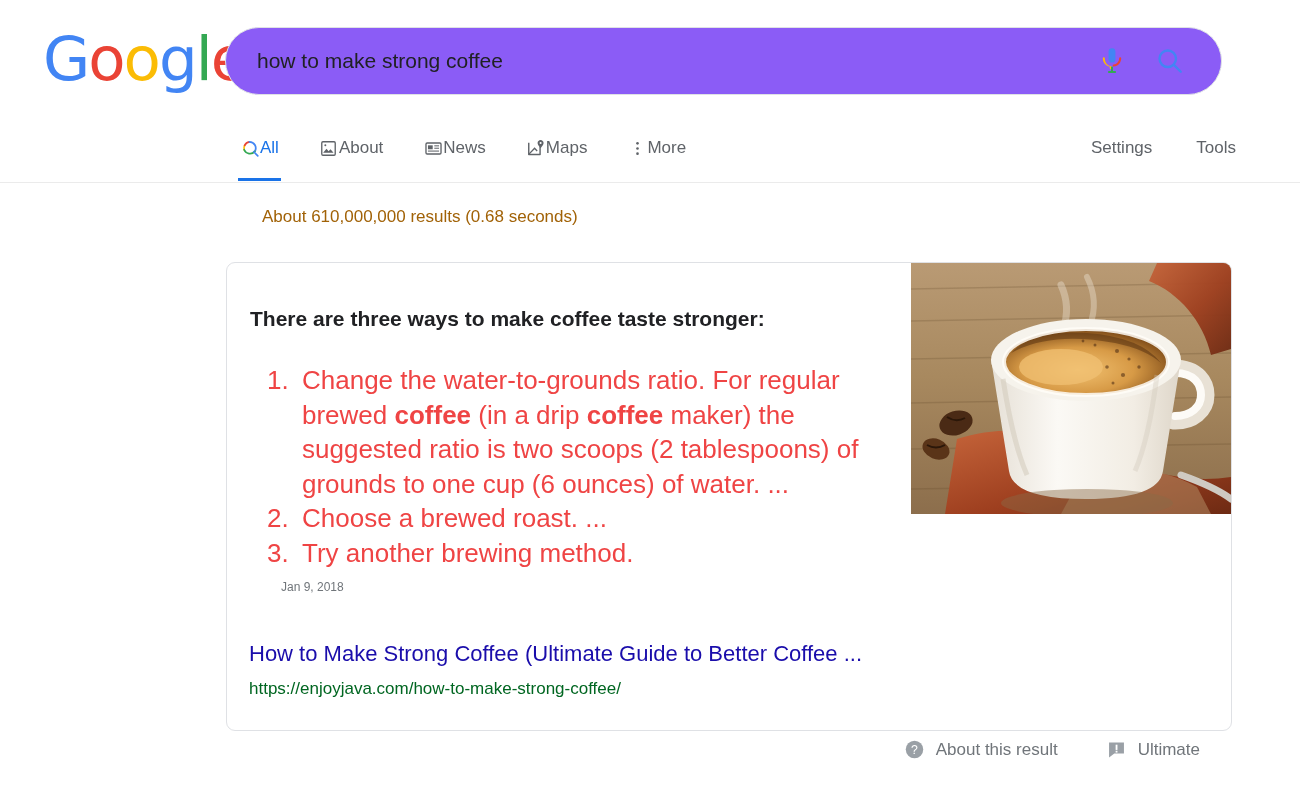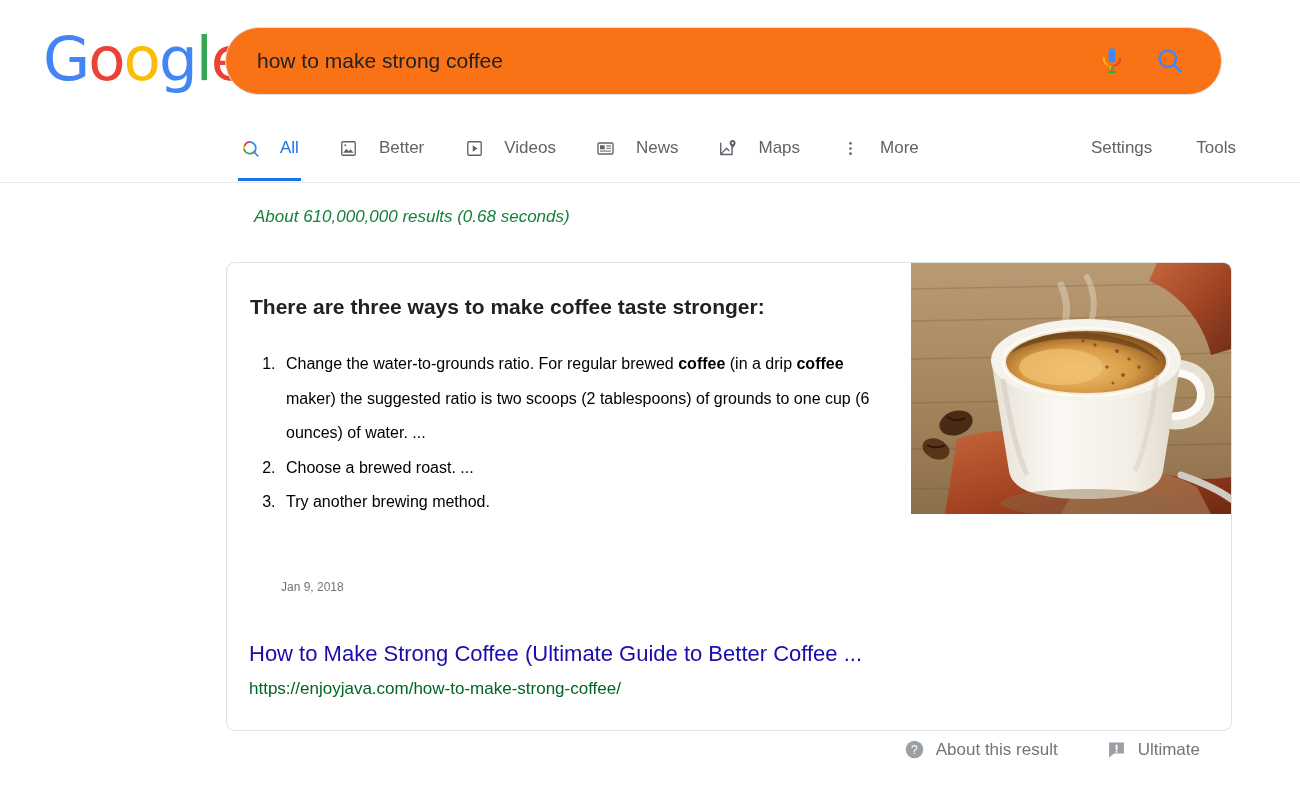--- a/index.html
+++ b/index.html
@@ -24,77 +24,76 @@
   .logo span { display: inline-block; }
   .l-blue   { color: #4285F4; }
   .l-red    { color: #EA4335; }
   .l-yellow { color: #FBBC05; }
   .l-green  { color: #34A853; }
 
   .searchbar {
     position: absolute; left: 225px; top: 27px;
     width: 997px; height: 68px;
     border: 1px solid #dfe1e5; border-radius: 34px;
-    background: #f97316; display: flex; align-items: center;
+    background: #8b5cf6; display: flex; align-items: center;
   }
   .search-input-text {
     flex: 1 1 auto; margin-left: 31px;
     font-size: 21px; color: #202124;
     white-space: nowrap; overflow: hidden;
     font-family: "Liberation Sans", sans-serif;
   }
   .mic-btn { width: 46px; height: 46px; display: flex; align-items: center; justify-content: center; cursor: pointer; }
   .search-btn { width: 46px; height: 46px; margin-right: 28px; margin-left: 12px; display: flex; align-items: center; justify-content: center; cursor: pointer; }
 
   
   .navbar { position: absolute; left: 0; top: 126px; width: 1300px; height: 57px; }
   .nav-underline { position: absolute; left: 0; top: 182px; width: 1300px; height: 1px; background: #ebebeb; }
   .tabs { position: absolute; left: 238px; top: 0; display: flex; align-items: flex-start; }
   .tab {
-    display: flex; align-items: center; gap: 20px;
+    display: flex; align-items: center; gap: 0;
     height: 44px; padding: 0 16px 0 0; margin-right: 24px;
     color: #5f6368; font-size: 17px; cursor: pointer; position: relative;
     white-space: nowrap;
   }
   .tab:first-child { padding-left: 2px; }
   .tab.active { color: #1a73e8; }
   .tab.active::after {
     content: ""; position: absolute; left: 0px; right: 14px; bottom: -11px;
     height: 3px; background: #1a73e8;
   }
   .tab-ico { width: 20px; height: 20px; display: flex; align-items: center; justify-content: center; flex: 0 0 20px; }
 
   .right-links { position: absolute; right: 64px; top: 0; display: flex; gap: 44px; }
   .right-link { color: #5f6368; font-size: 17px; height: 44px; display: flex; align-items: center; cursor: pointer; }
 
   
   .result-stats {
-    position: absolute; left: 254px; top: 207px;
-    font-size: 17px; color: #15803d;
+    position: absolute; left: 262px; top: 207px;
+    font-size: 17px; color: #a16207;
     font-family: "Liberation Sans", sans-serif;
-    font-style: italic;
   }
 
   .card {
     position: absolute; left: 226px; top: 262px;
     width: 1006px; height: 469px;
     border: 1px solid #dfe1e5; border-radius: 9px;
     background: #fff; overflow: hidden;
   }
   .card-inner { position: relative; width: 100%; height: 100%; }
 
   .snippet-title {
-    position: absolute; left: 23px; top: 30px; width: 640px;
+    position: absolute; left: 23px; top: 42px; width: 640px;
     font-size: 21px; font-weight: bold; color: #202124; line-height: 28px;
   }
 
   .snippet-list {
     position: absolute; left: 21px; top: 84px; width: 648px;
-    margin: 0; padding: 0 0 0 32px;
-    font-size: 16px; color: #000000; line-height: 34.5px;
+    margin: 16px; padding: 0 0 0 32px;
+    font-size: 26px; color: #ef4444; line-height: 34.5px;
   }
   .snippet-list li { margin: 0 0 0 0; padding-left: 6px; }
   .snippet-list b { font-weight: bold; }
 
   .snippet-date {
     position: absolute; left: 54px; top: 317px;
     font-size: 12px; color: #70757a;
   }
 
   .result-link-title {
@@ -174,32 +173,23 @@
       </div>
 
       <div class="tab">
         <span class="tab-ico">
           <svg width="19" height="19" viewBox="0 0 24 24" aria-hidden="true">
             <rect x="3.5" y="3.5" width="17" height="17" rx="1.5" fill="none" stroke="#5f6368" stroke-width="1.7"></rect>
             <circle cx="8" cy="8" r="1.25" fill="#5f6368"></circle>
             <path d="M5.2 17.5l4.3-5.1 2.6 3.0 2.4-2.6 3.9 4.7z" fill="#5f6368"></path>
           </svg>
         </span>
-        <span>Better</span>
-      </div>
-
-      <div class="tab">
-        <span class="tab-ico">
-          <svg width="19" height="19" viewBox="0 0 24 24" aria-hidden="true">
-            <rect x="3.5" y="3.5" width="17" height="17" rx="1.5" fill="none" stroke="#5f6368" stroke-width="1.7"></rect>
-            <path d="M9.8 8.0l6.0 4.0-6.0 4.0z" fill="#5f6368"></path>
-          </svg>
-        </span>
-        <span>Videos</span>
-      </div>
+        <span>About</span>
+      </div>
+
 
       <div class="tab">
         <span class="tab-ico">
           <svg width="19" height="19" viewBox="0 0 24 24" aria-hidden="true">
             <rect x="2.5" y="5.0" width="19" height="14" rx="1.5" fill="none" stroke="#5f6368" stroke-width="1.7"></rect>
             <rect x="5.0" y="8.0" width="6" height="5" fill="#5f6368"></rect>
             <rect x="13" y="8.0" width="6" height="1.3" fill="#5f6368"></rect>
             <rect x="13" y="11.0" width="6" height="1.3" fill="#5f6368"></rect>
             <rect x="5.0" y="14.6" width="14" height="1.3" fill="#5f6368"></rect>
           </svg>

